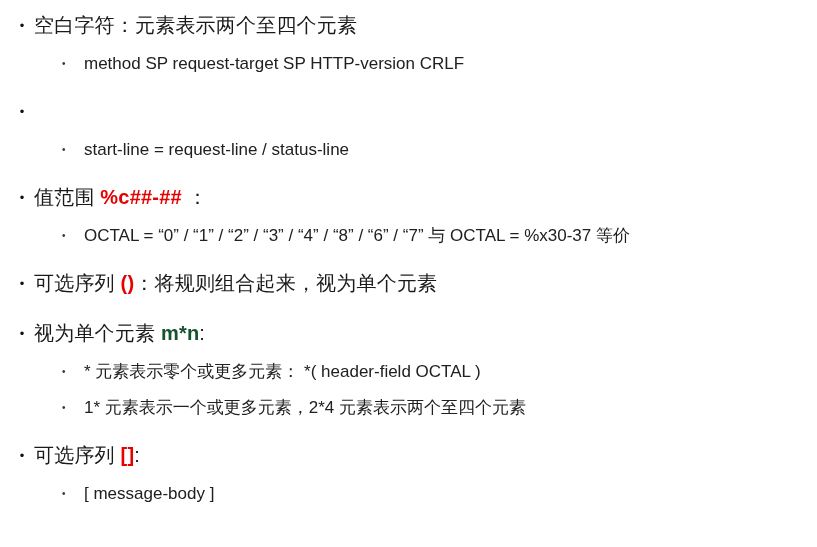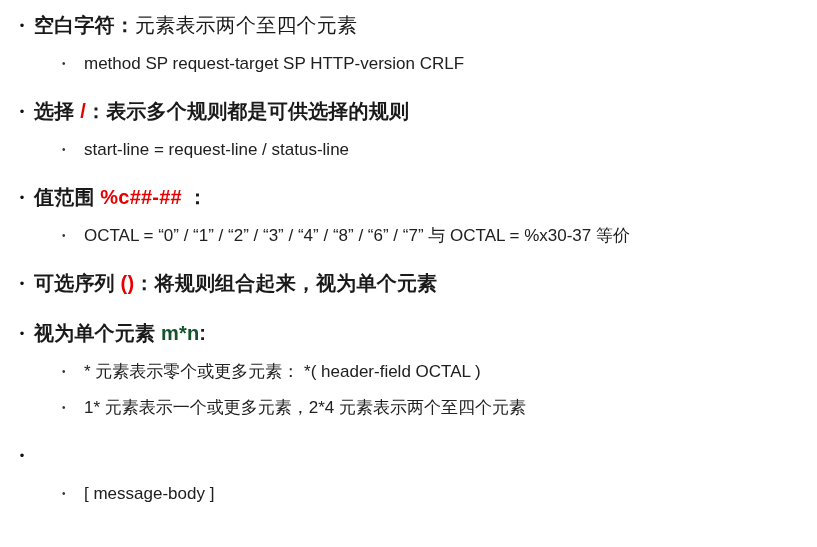--- a/index.html
+++ b/index.html
@@ -8,21 +8,21 @@
     width:817px; height:547px;
     font-family:"Liberation Sans", sans-serif;
     color:#1a1a1a;
     padding:10px 6px 0 10px;
     overflow:hidden;
   }
   .item { margin-bottom:19px; }
   .trow { display:flex; align-items:flex-start; font-size:20px; line-height:31px; }
   .b1 { flex:0 0 24px; text-align:center; font-size:13px; line-height:31px; color:#111111; }
   .title { letter-spacing:0.2px; }
-  .bold { font-weight:bold; }
+  .bold { font-weight:normal; }
   .symbol { font-weight:bold; }
   .srow { display:flex; align-items:flex-start; padding-left:52px; margin-top:9px;
           font-size:17px; line-height:27px; color:#202020; }
   .b2 { flex:0 0 22px; text-align:left; font-size:10px; line-height:27px; color:#333333; }
 </style>
 </head>
 <body>
 
 <div class="content">
 
@@ -33,21 +33,20 @@
     </div>
     <div class="srow">
       <span class="b2">•</span>
       <span>method SP request-target SP HTTP-version CRLF</span>
     </div>
   </div>
 
   <div class="item">
     <div class="trow">
       <span class="b1">•</span>
-      <div class="title"><span class="bold">选择 </span><span class="symbol" style="color: rgb(230, 0, 0);">/</span><span class="bold">：</span><span class="bold">表示多个规则都是可供选择的规则</span></div>
     </div>
     <div class="srow">
       <span class="b2">•</span>
       <span>start-line = request-line / status-line</span>
     </div>
   </div>
 
   <div class="item">
     <div class="trow">
       <span class="b1">•</span>
@@ -77,20 +76,21 @@
     </div>
     <div class="srow">
       <span class="b2">•</span>
       <span>1* 元素表示一个或更多元素，2*4 元素表示两个至四个元素</span>
     </div>
   </div>
 
   <div class="item">
     <div class="trow">
       <span class="b1">•</span>
+      <div class="title"><span class="bold">可选序列 </span><span class="symbol" style="color: rgb(230, 0, 0);">[]</span><span class="bold">:</span></div>
     </div>
     <div class="srow">
       <span class="b2">•</span>
       <span>[ message-body ]</span>
     </div>
   </div>
 
 </div>
 
 </body></html>

